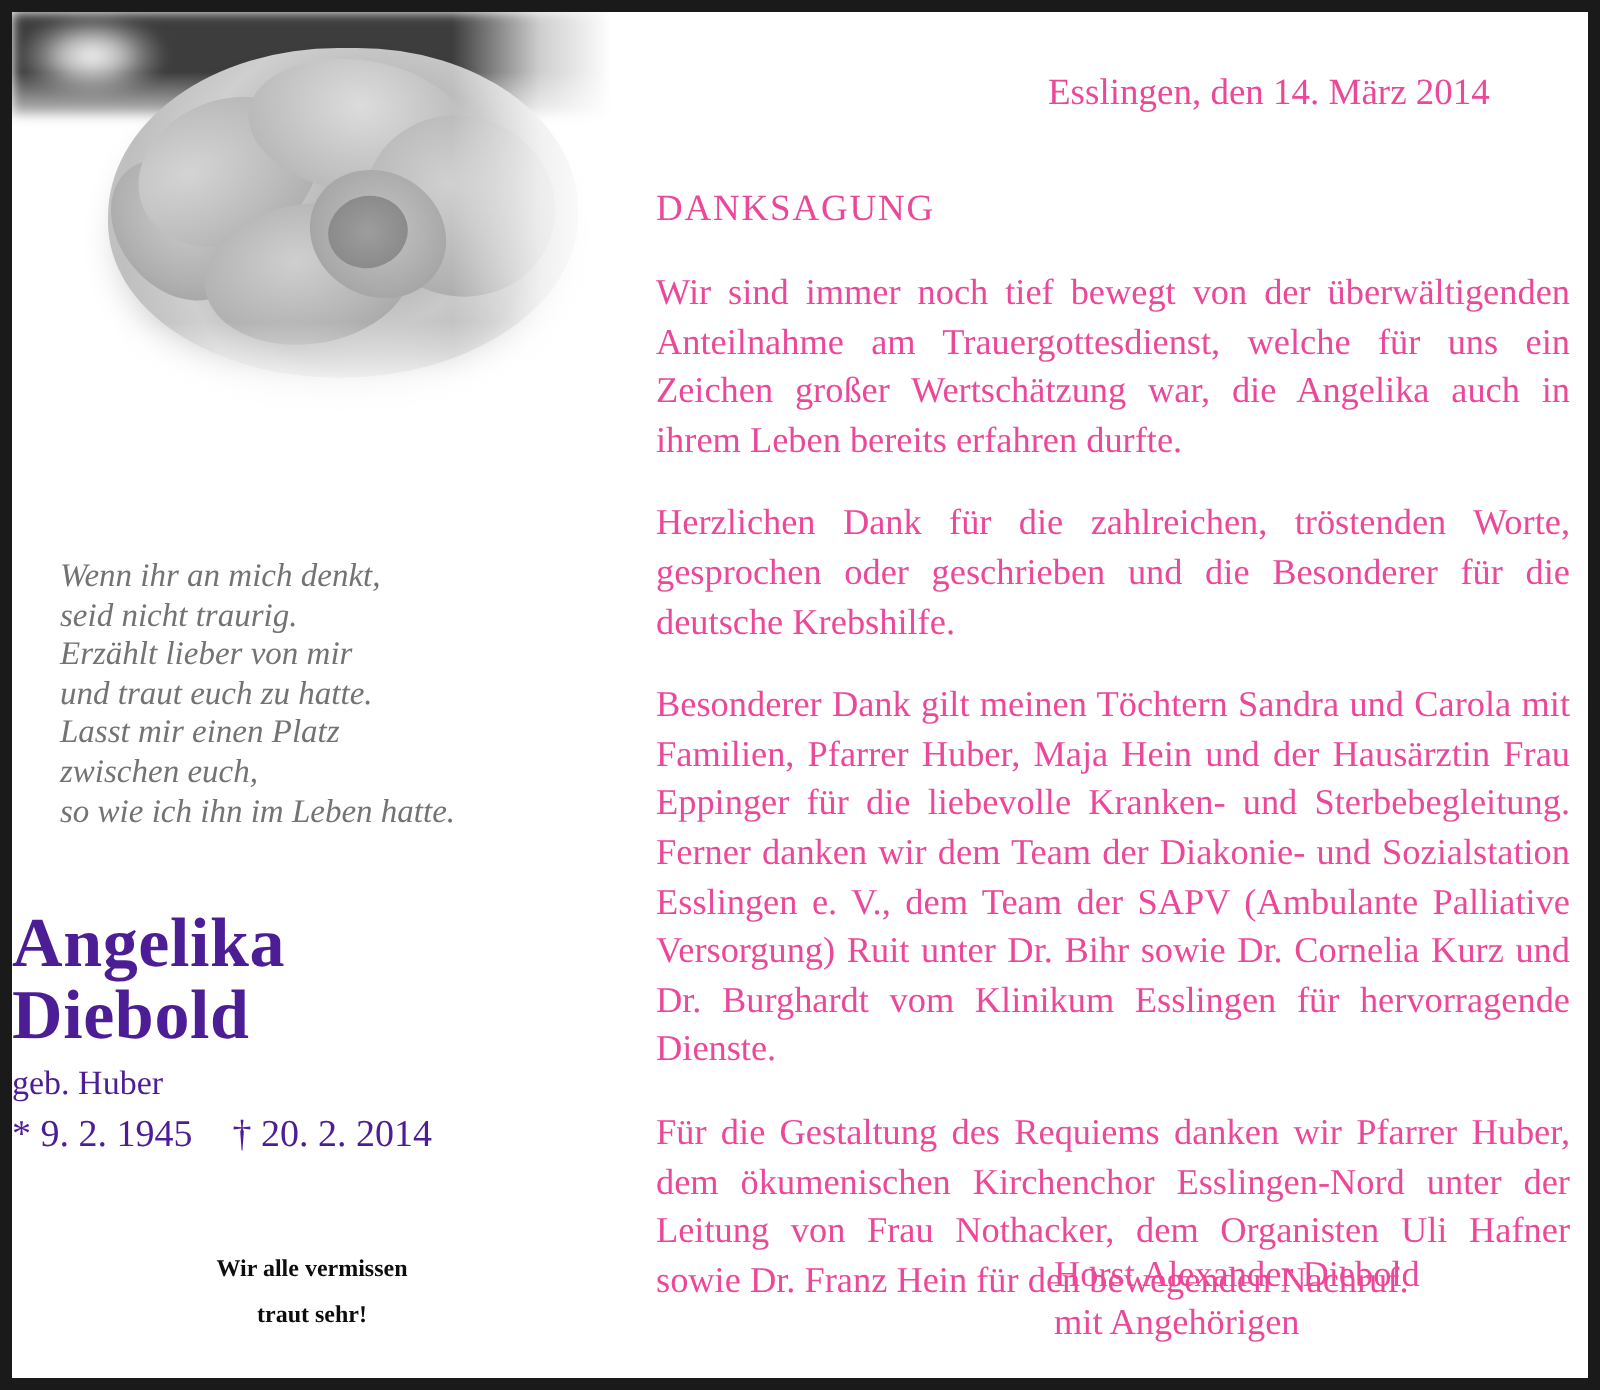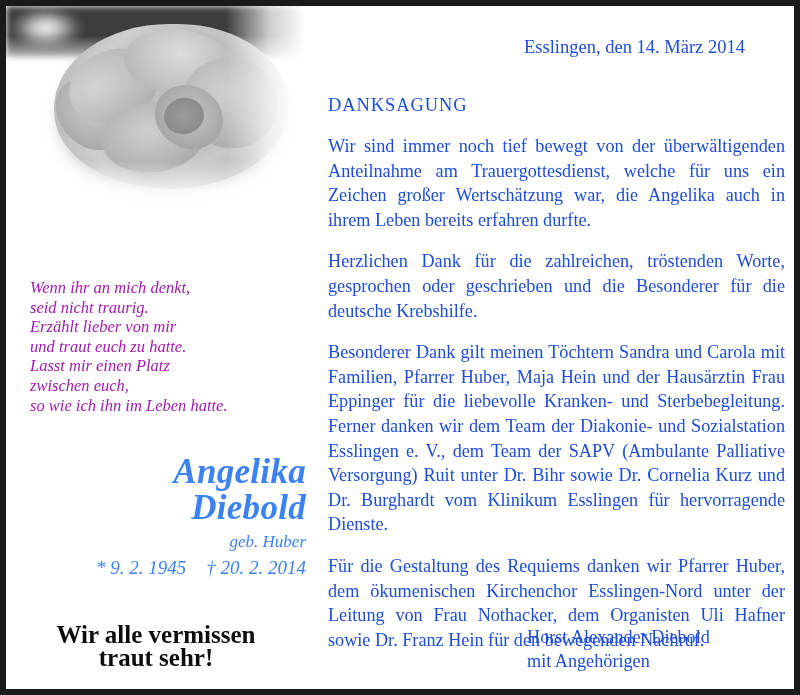--- a/index.html
+++ b/index.html
@@ -119,32 +119,31 @@
         transform: rotate(-40deg); }
 
   .verse {
     position: absolute;
     left: 24px;
     top: 272px;
     width: 264px;
     font-style: italic;
     font-size: 16.5px;
     line-height: 19.6px;
-    color: #a21caf;
+    color: #737373;
   }
   .verse div { white-space: nowrap; }
 
   .name-block {
     position: absolute;
     left: 0;
     top: 448px;
     width: 300px;
-    text-align: right;
-    color: #3b82f6;
-    font-style: italic;
+    text-align: left;
+    color: #4c1d95;
   }
   .name-line {
     font-weight: bold;
     font-size: 35px;
     line-height: 36px;
     letter-spacing: 0.3px;
   }
   .nee {
     font-size: 17px;
     line-height: 24px;
@@ -157,33 +156,33 @@
   }
   .dates .gap { display: inline-block; width: 20px; }
 
   .closing {
     position: absolute;
     left: 0;
     top: 617px;
     width: 300px;
     text-align: center;
     font-weight: bold;
-    font-size: 25px;
+    font-size: 12px;
     line-height: 23px;
     color: #0d0d0d;
   }
 
   
   .right-col {
     position: absolute;
     left: 316px;
     top: 0;
     width: 472px;
     height: 683px;
-    color: #1d4ed8;
+    color: #ec4899;
   }
   .dateline {
     position: absolute;
     left: 202px;
     top: 30px;
     font-size: 18.5px;
     line-height: 23.5px;
     white-space: nowrap;
   }
   .section-title {

